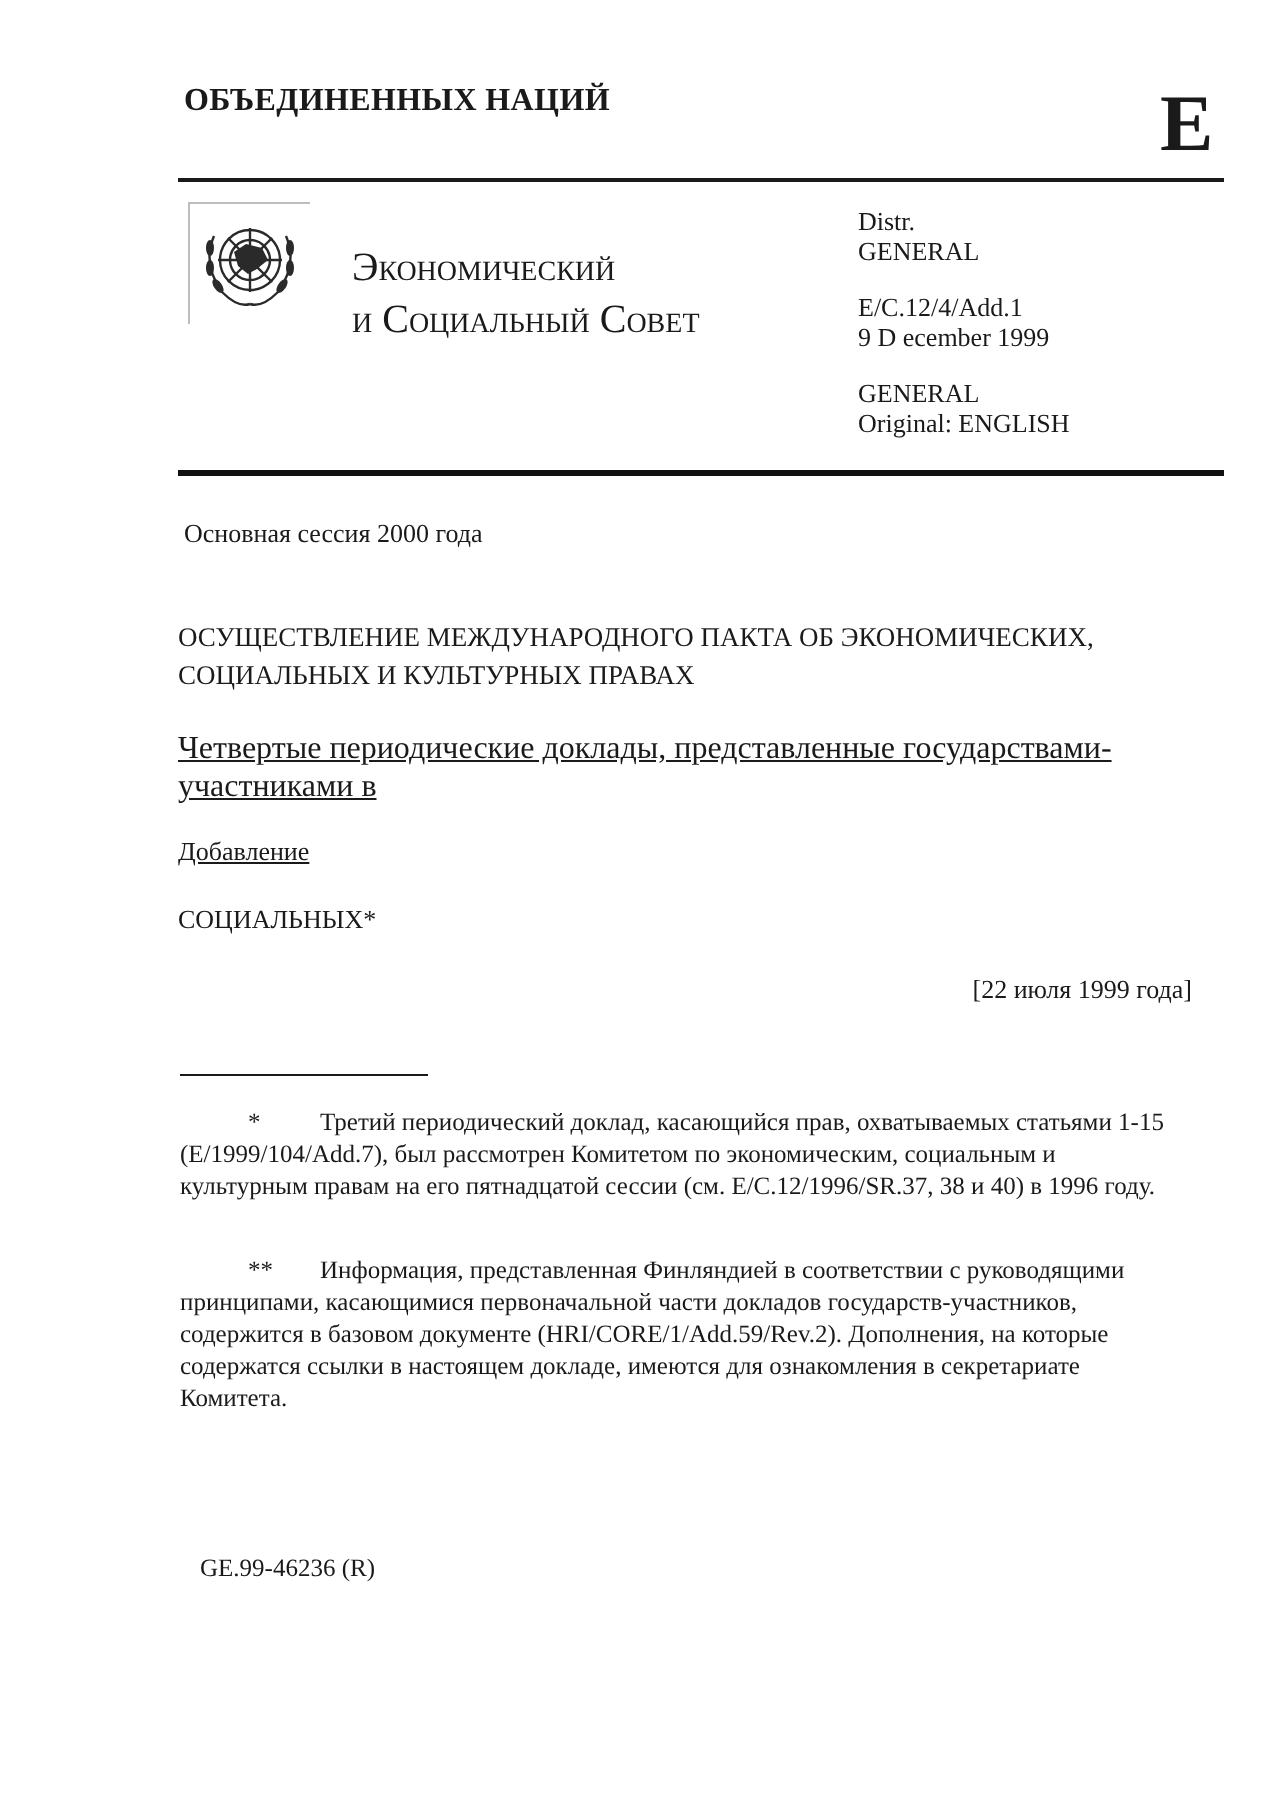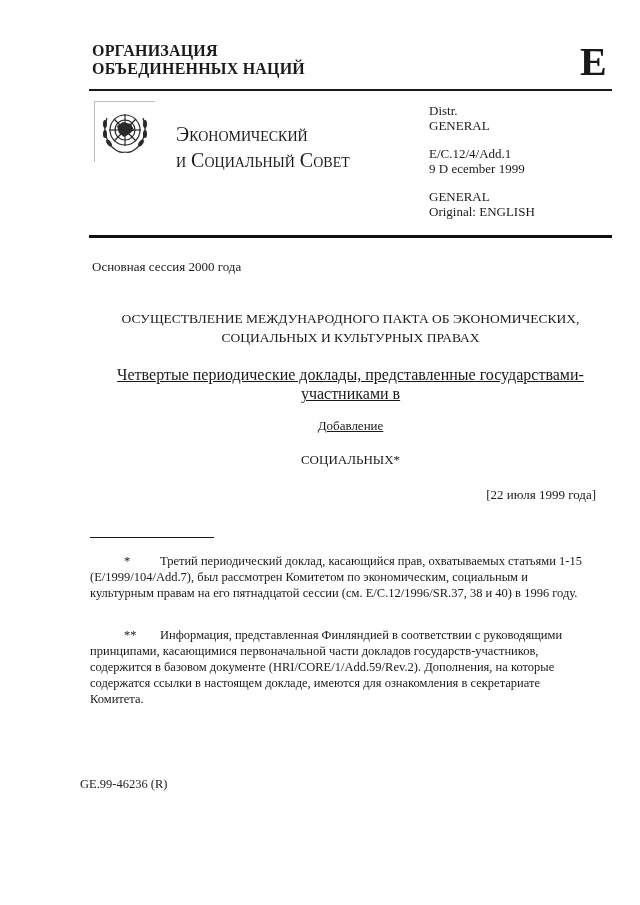--- a/index.html
+++ b/index.html
@@ -9,39 +9,38 @@
   .org { left: 92px; top: 42px; font-weight: bold; font-size: 16px; line-height: 18px; letter-spacing: 0.2px; }
   .big-e { left: 580px; top: 42px; font-weight: bold; font-size: 40px; line-height: 40px; }
   .rule-top { left: 89px; top: 89px; width: 523px; height: 2px; background: #1a1a1a; }
   .logo-box { left: 94px; top: 101px; width: 60px; height: 60px; border-left: 1px solid #bdbdbd; border-top: 1px solid #bdbdbd; }
   .logo-box svg { position: absolute; left: 2px; top: 2px; }
   .council { left: 176px; top: 121px; font-weight: normal; font-size: 20px; line-height: 26px; font-variant: small-caps; }
   .distr { left: 429px; top: 103px; font-size: 13px; line-height: 15px; }
   .distr .gap { height: 13px; }
   .rule-thick { left: 89px; top: 235px; width: 523px; height: 3px; background: #111; }
   .session { left: 92px; top: 259px; font-size: 13px; }
-  .center { left: 89px; width: 523px; text-align: center; }
+  .center { left: 89px; width: 523px; text-align: left; }
   .title { top: 309px; font-size: 13.5px; line-height: 19px; }
   .subtitle { top: 365px; font-size: 16px; line-height: 19px; }
   .u { text-decoration: underline; }
   .addendum { top: 418px; font-size: 13px; }
   .country { top: 452px; font-size: 13px; }
   .date { left: 400px; width: 196px; top: 487px; font-size: 13px; text-align: right; }
   .fn-rule { left: 90px; top: 537px; width: 124px; height: 1px; background: #1a1a1a; }
   .fn { left: 90px; width: 500px; font-size: 12.5px; line-height: 16px; }
   .fn1 { top: 553px; }
   .fn2 { top: 627px; }
   .fn .mark { display: inline-block; width: 36px; padding-left: 34px; text-align: left; }
-  .docnum { left: 80px; top: 777px; font-size: 12.5px; }
+  .docnum { left: 100px; top: 777px; font-size: 12.5px; }
 </style>
 </head>
 <body>
 
 <div class="abs org">
-  <div>ОРГАНИЗАЦИЯ</div>
   <div>ОБЪЕДИНЕННЫХ НАЦИЙ</div>
 </div>
 <div class="abs big-e">E</div>
 
 <div class="abs rule-top"></div>
 
 <div class="abs logo-box">
   <svg width="56" height="56" viewBox="0 0 56 56">
     <g fill="none" stroke="#2a2a2a" stroke-width="1.2">
       <circle cx="28" cy="26" r="15"></circle>

